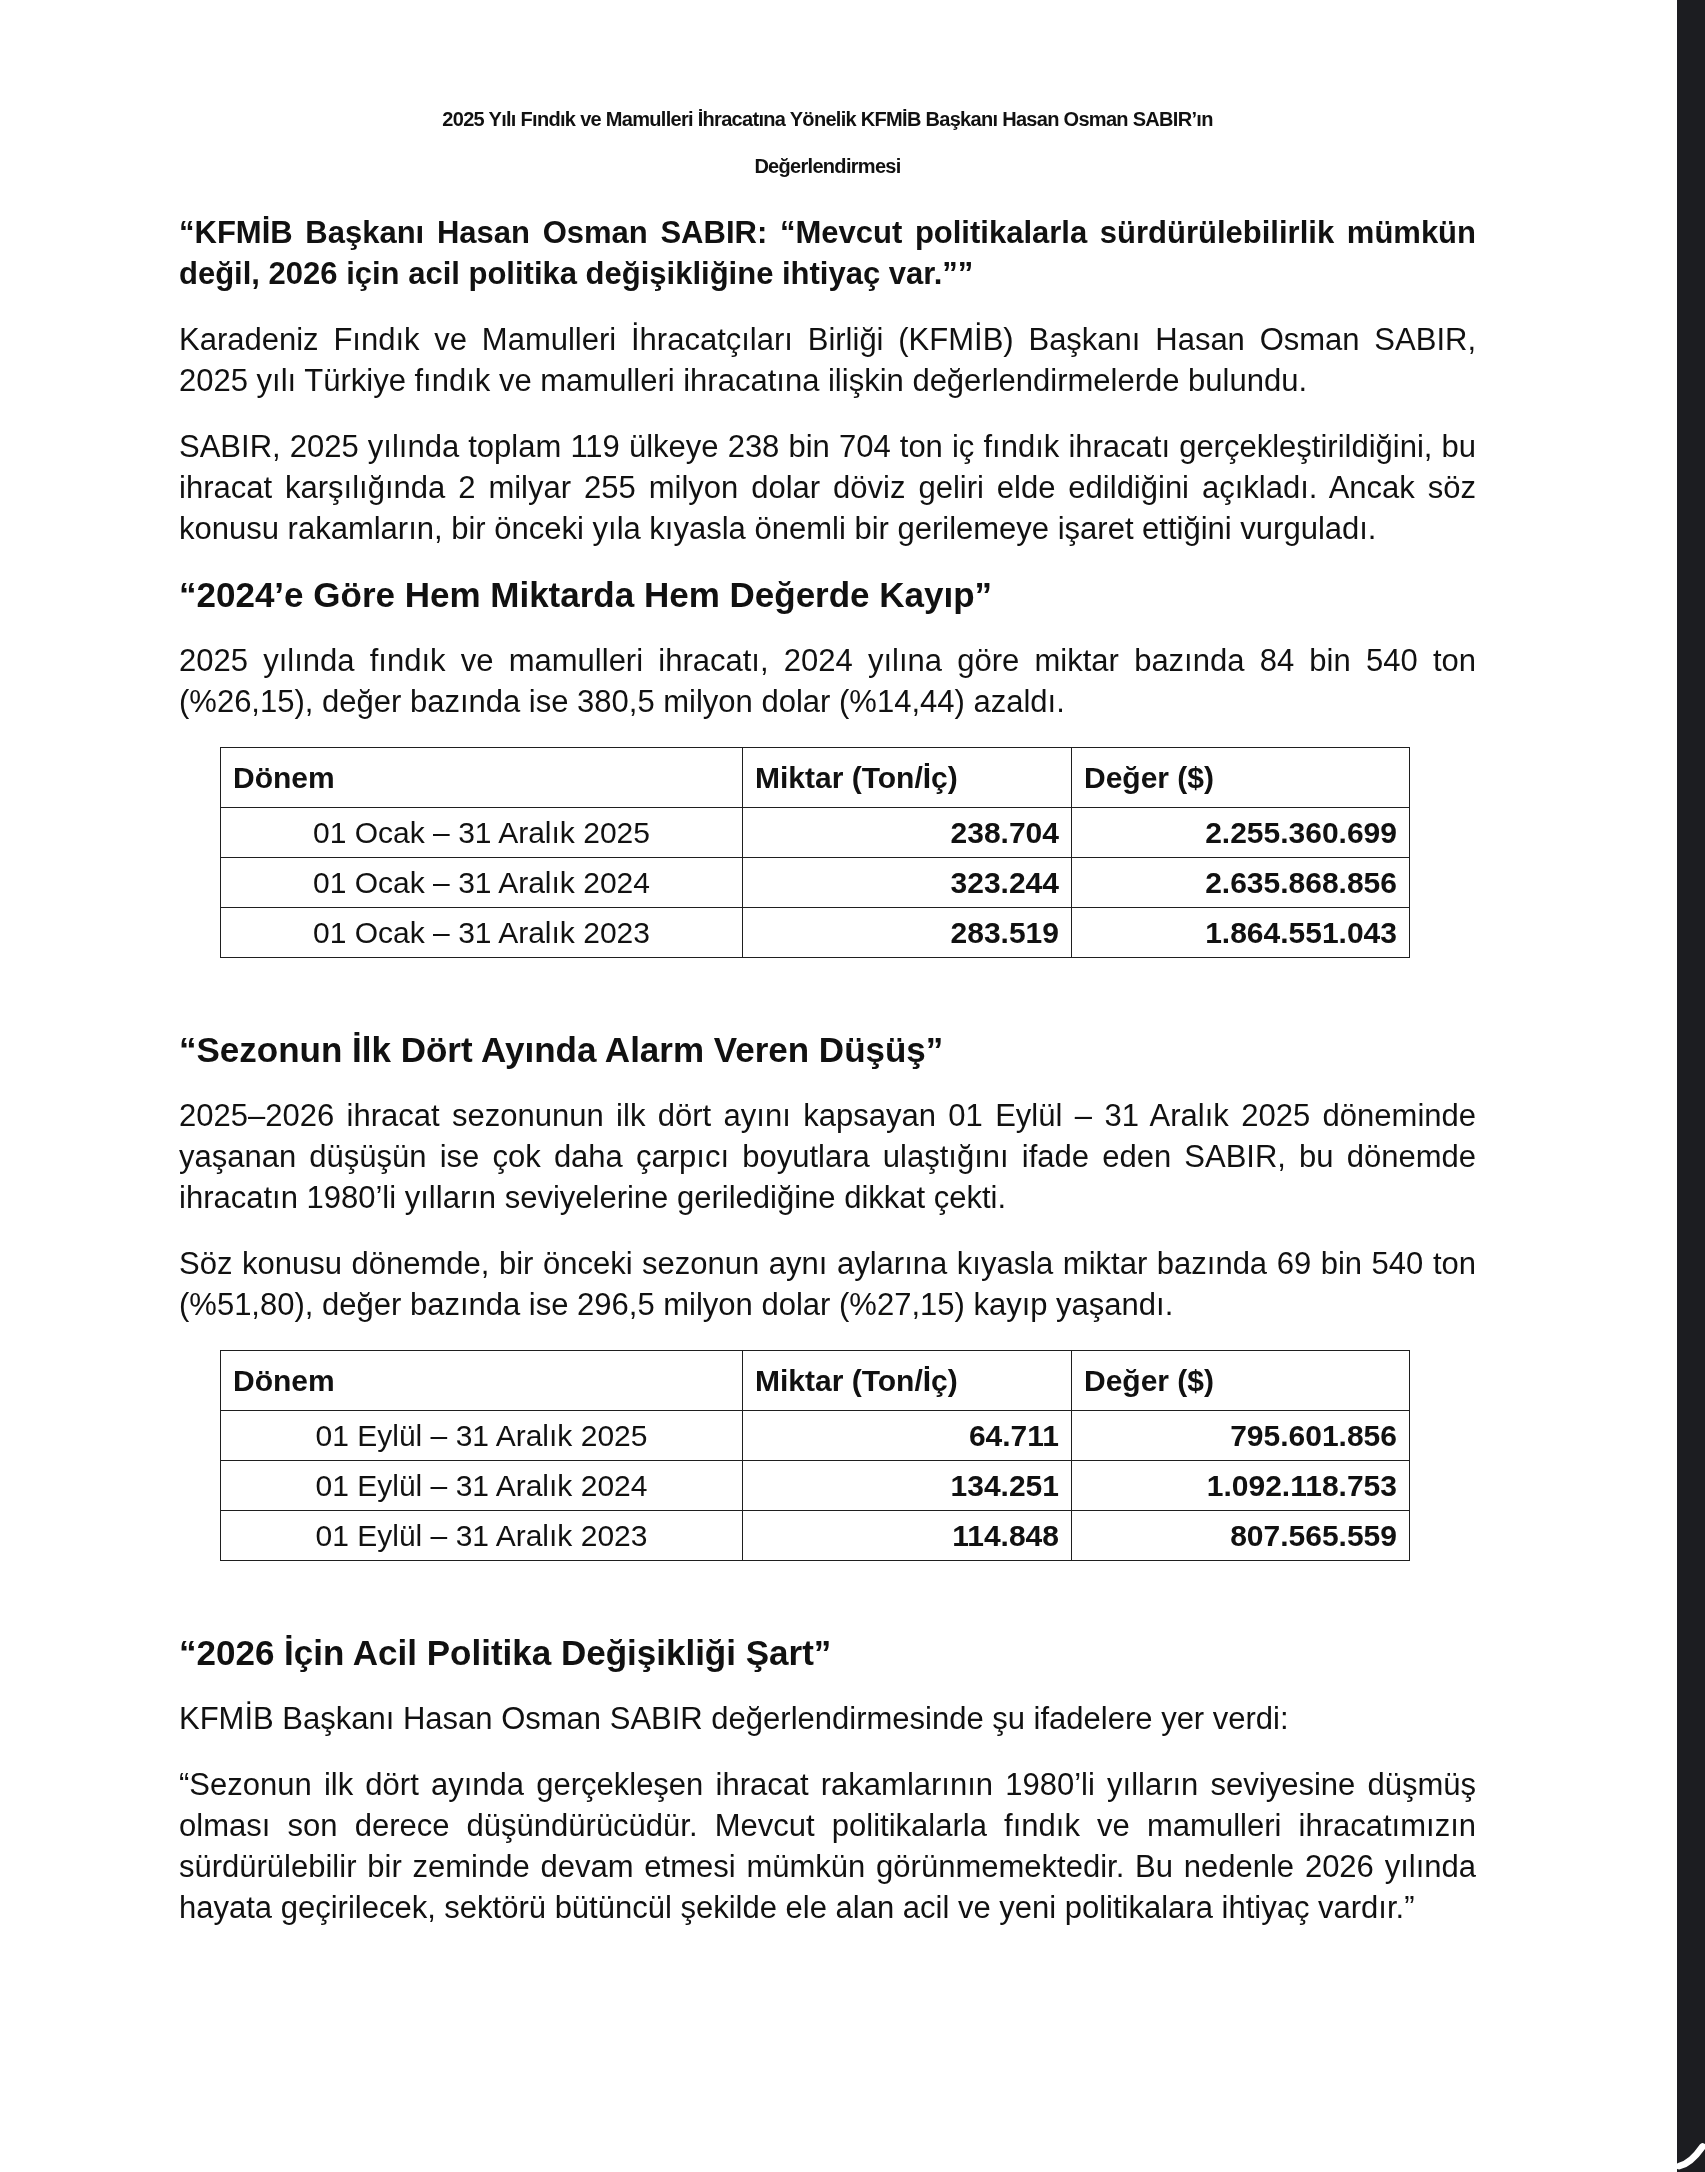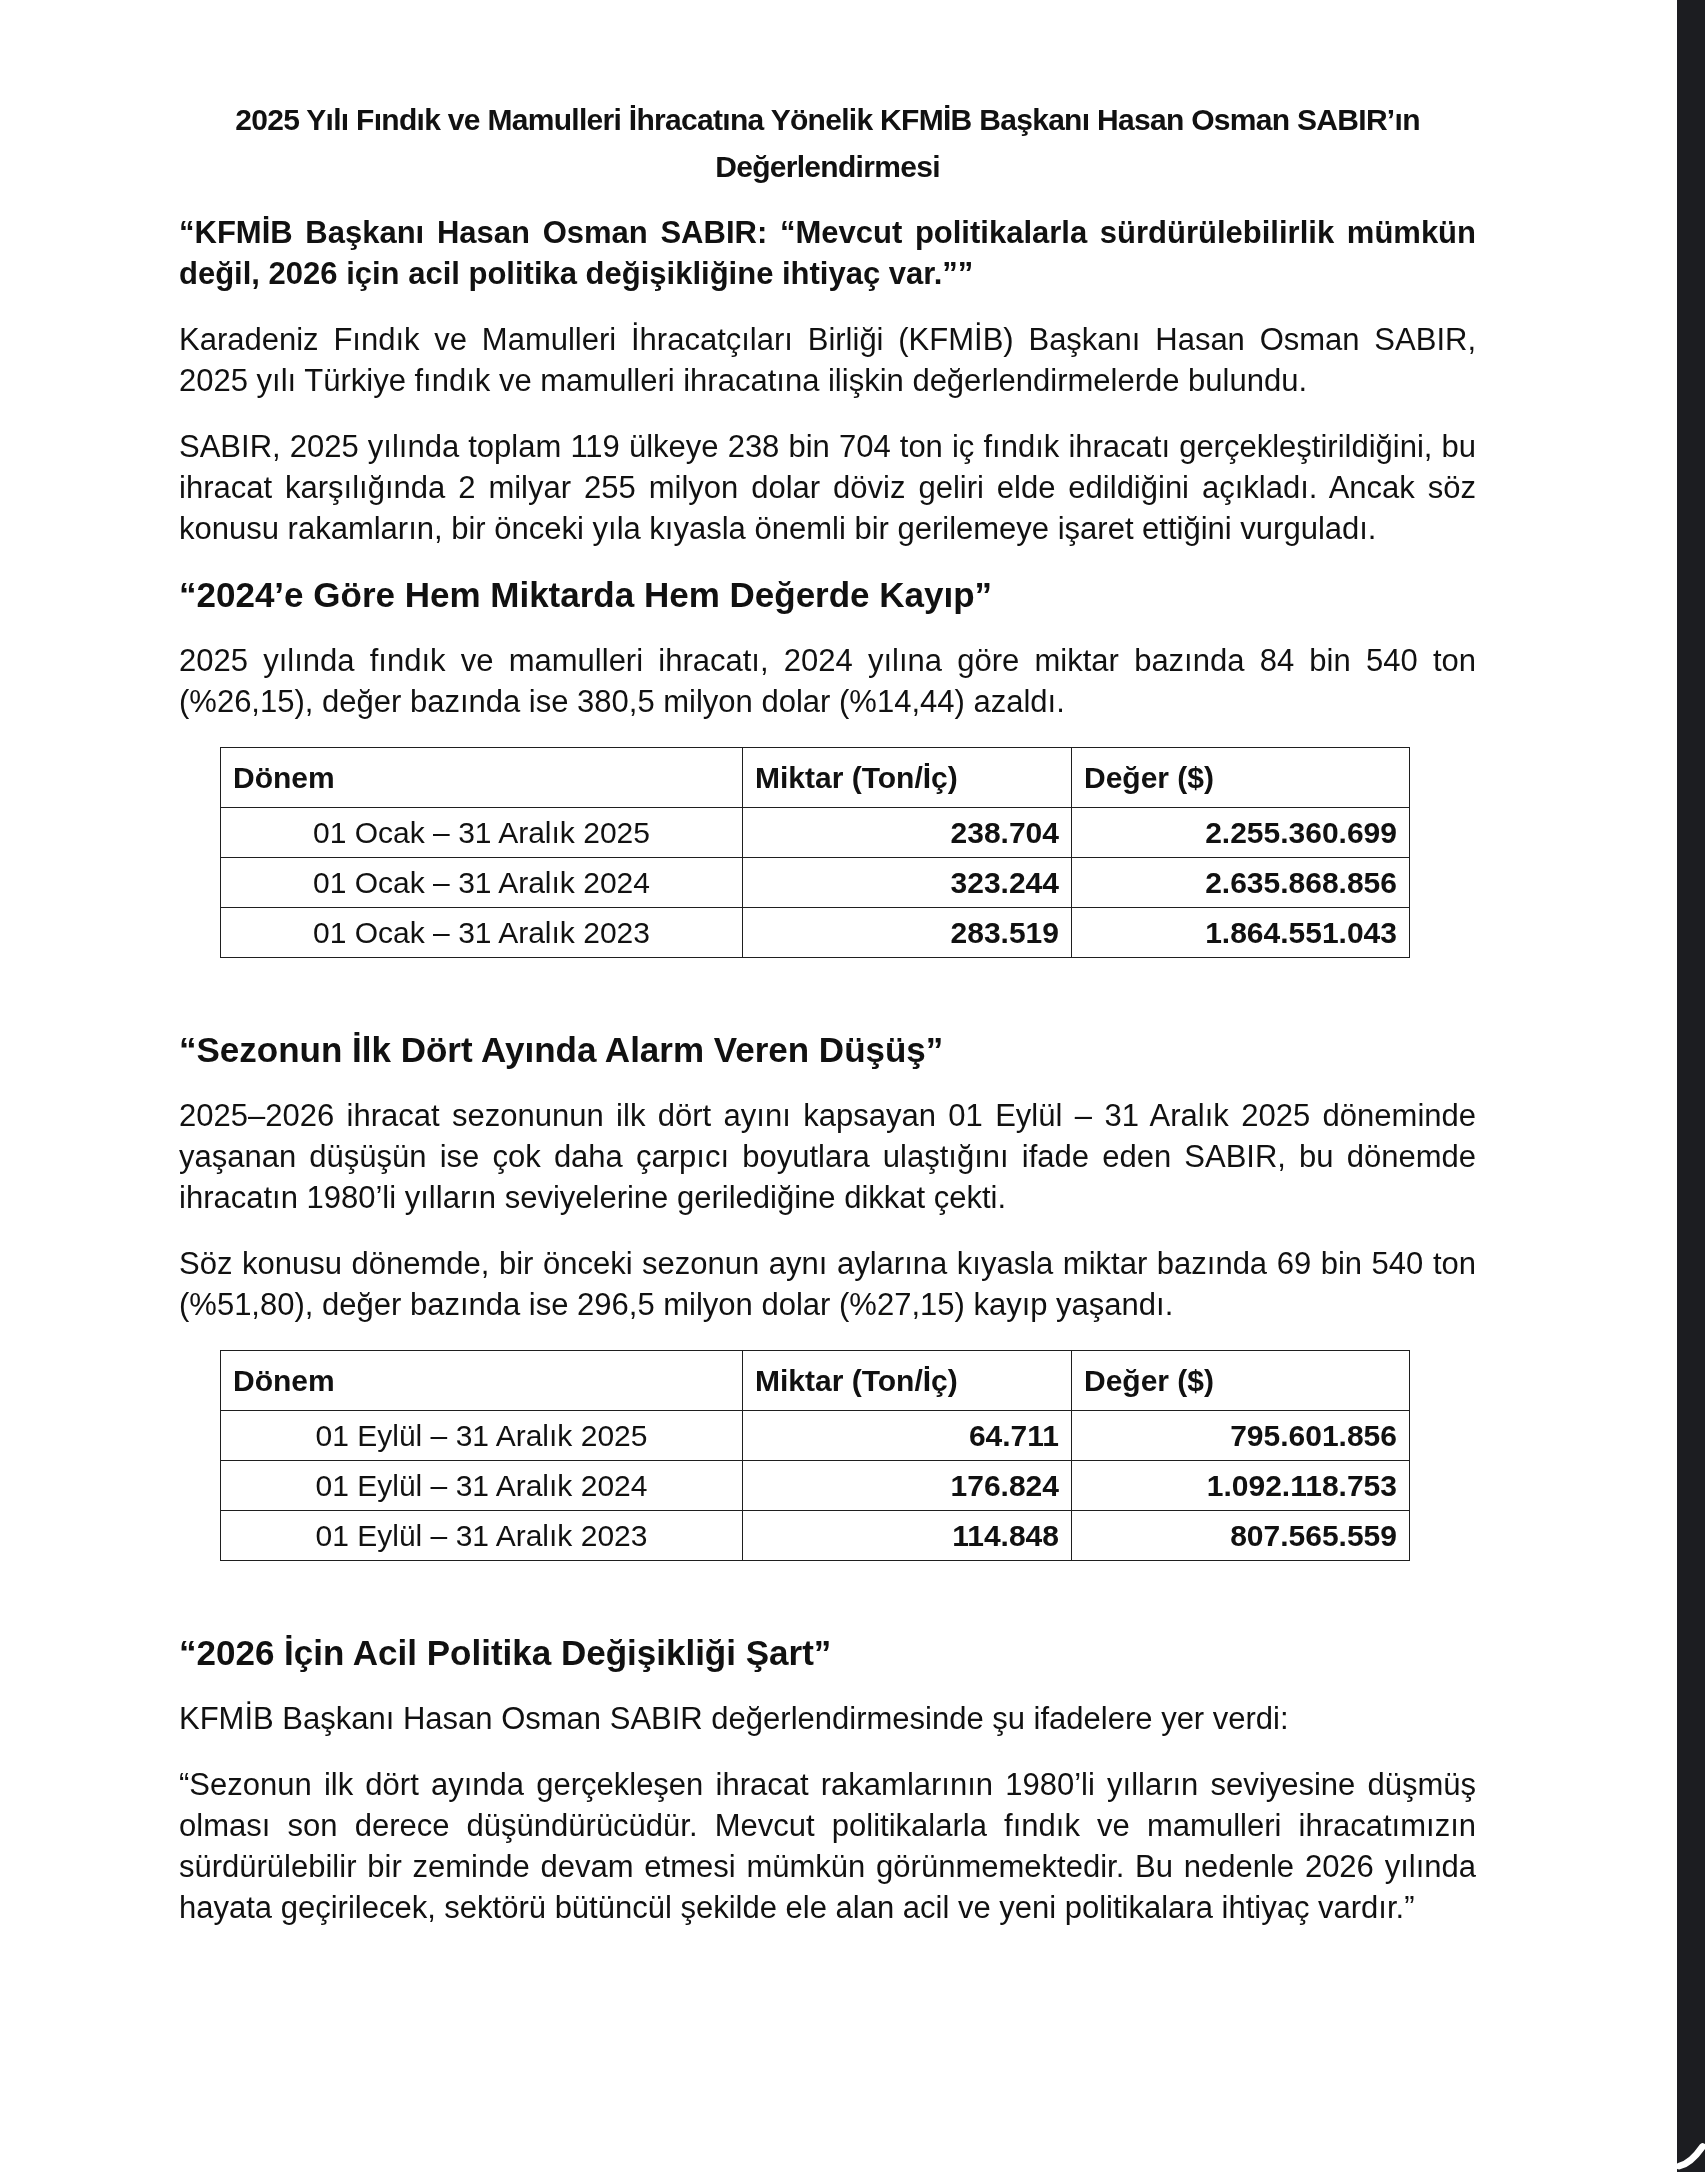--- a/index.html
+++ b/index.html
@@ -14,21 +14,21 @@
     width: 1705px; height: 2172px;
     background: #ffffff;
     overflow: hidden;
   }
   .content {
     position: absolute;
     left: 179px; top: 96px;
     width: 1297px;
   }
   .doc-title {
-    font-size: 30px; font-weight: bold;
+    font-size: 20px; font-weight: bold;
     line-height: 47px; letter-spacing: -0.7px;
     text-align: center; white-space: nowrap;
     margin: 0 0 22.4px 0;
   }
   .para {
     font-size: 31px; line-height: 41px;
     text-align: justify;
     margin: 0 0 25px 0;
   }
   .para.bold, .heading { font-weight: bold; }
@@ -149,21 +149,21 @@
         </tr>
       </thead>
       <tbody>
         <tr>
           <td class="center">01 Eylül – 31 Aralık 2025</td>
           <td class="num">64.711</td>
           <td class="num">795.601.856</td>
         </tr>
         <tr>
           <td class="center">01 Eylül – 31 Aralık 2024</td>
-          <td class="num">176.824</td>
+          <td class="num">134.251</td>
           <td class="num">1.092.118.753</td>
         </tr>
         <tr>
           <td class="center">01 Eylül – 31 Aralık 2023</td>
           <td class="num">114.848</td>
           <td class="num">807.565.559</td>
         </tr>
       </tbody>
     </table>
 

